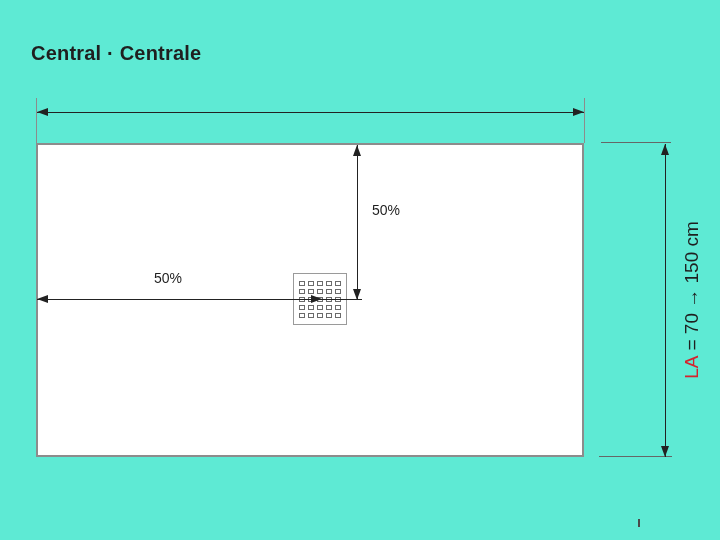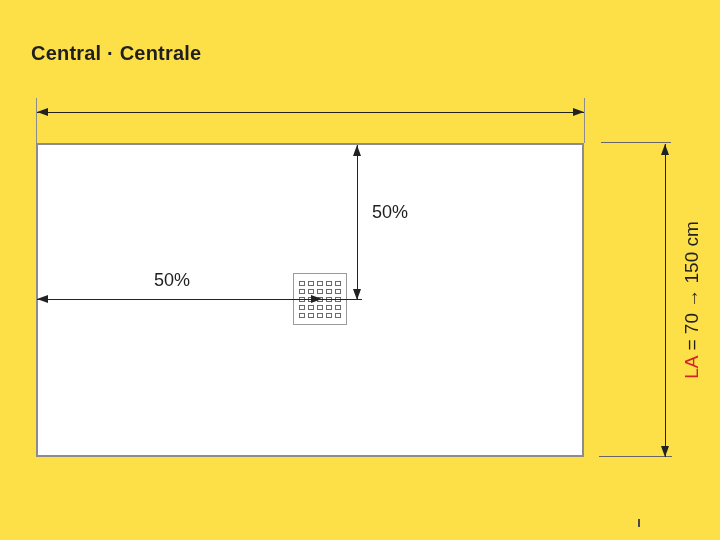--- a/index.html
+++ b/index.html
@@ -5,21 +5,21 @@
   html, body {
     margin: 0;
     padding: 0;
     background: #ffffff;
     font-family: "Liberation Sans", "DejaVu Sans", sans-serif;
   }
   .canvas {
     position: relative;
     width: 720px;
     height: 540px;
-    background: #fde047;
+    background: #5eead4;
     overflow: hidden;
   }
   .title {
     position: absolute;
     left: 31px;
     top: 42px;
     font-size: 20px;
     font-weight: bold;
     color: var(--ink, #1f1f1f);
     letter-spacing: 0.2px;
@@ -37,21 +37,21 @@
     left: 592px;
     top: 289px;
     width: 200px;
     height: 22px;
     text-align: center;
     transform: rotate(-90deg);
     transform-origin: center center;
   }
   .pct-text {
     position: absolute;
-    font-size: 18px;
+    font-size: 14px;
     color: var(--ink, #1f1f1f);
   }
   .pct-vertical { left: 372px; top: 202px; }
   .pct-horizontal { left: 154px; top: 270px; }
 
   .hline { position: absolute; height: 1px; background: var(--dim-line, #222222); }
   .vline { position: absolute; width: 1px; background: var(--dim-line, #222222); }
 
   .witness { background: var(--tray-border, #8c8c8c); }
   .witness-h { position: absolute; height: 1px; background: #666666; }

